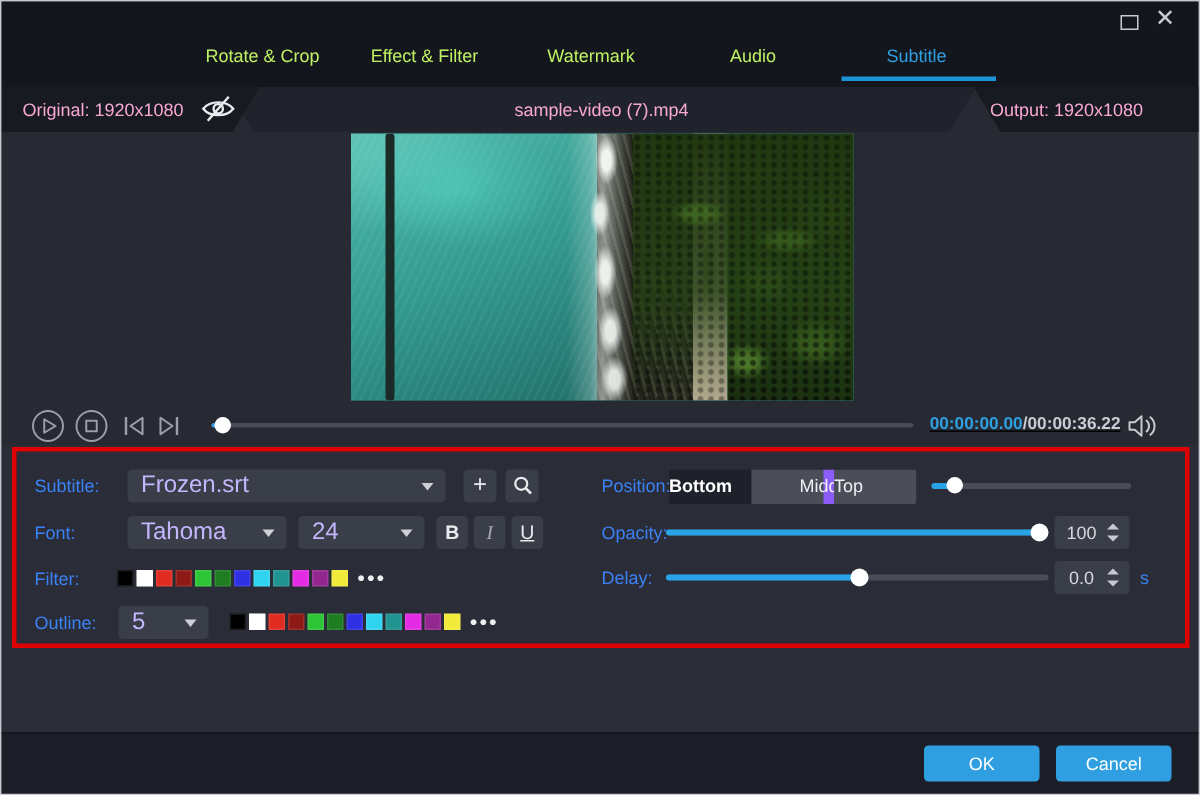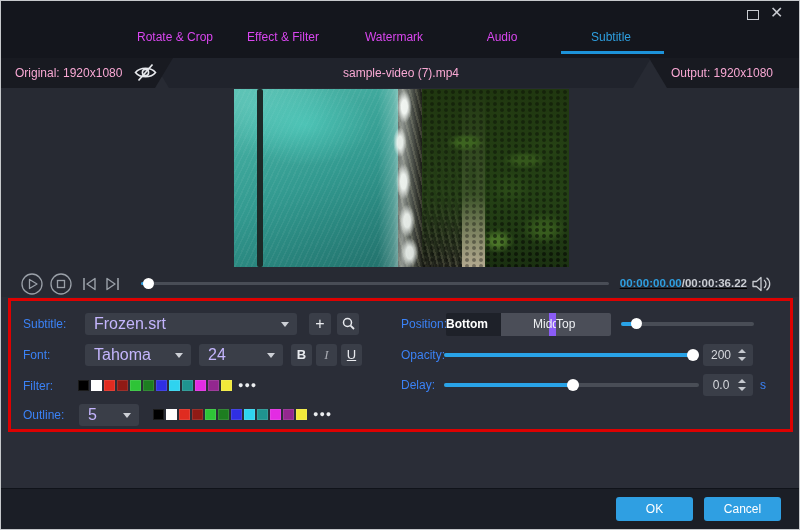--- a/index.html
+++ b/index.html
@@ -4,33 +4,33 @@
 <style>
   html,body{margin:0;padding:0;background:#ffffff;}
   .window{
     position:relative;width:798px;height:528px;border:1px solid #c7c9cc;
     background:#2a2d37;overflow:hidden;
     font-family:"Liberation Sans","DejaVu Sans",sans-serif;
     -webkit-font-smoothing:antialiased;
   }
   
   .titlebar{position:absolute;left:0;top:0;width:100%;height:57px;background:#14161d;}
-  .tab{position:absolute;top:29px;transform:translateX(-50%);font-size:12px;color:#d946ef;cursor:default;white-space:nowrap;}
+  .tab{position:absolute;top:29px;transform:translateX(-50%);font-size:12px;color:#bef264;cursor:default;white-space:nowrap;}
   .tab.active{color:#2e9fe0;}
   .tab-underline{position:absolute;left:560px;top:50px;width:103px;height:3px;background:#1d93da;}
   .win-max{position:absolute;left:746px;top:9px;width:12px;height:10px;border:1.5px solid #c9cbd1;box-sizing:border-box;}
   .win-close{position:absolute;left:769px;top:3px;font-size:16px;color:#c9cbd1;line-height:18px;}
   
   .stage{position:absolute;left:0;top:57px;width:100%;height:239px;background:#272a33;}
   .ribbon{position:absolute;top:0;height:30px;line-height:30px;font-size:12px;color:#f9a8d4;}
   .ribbon-center{left:150px;width:500px;background:#20232c;text-align:center;
     clip-path:polygon(0 0,100% 0,calc(100% - 18px) 100%,18px 100%);}
   .ribbon-left{left:0;width:172px;background:#181a21;padding-left:14px;box-sizing:border-box;
     clip-path:polygon(0 0,100% 0,calc(100% - 18px) 100%,0 100%);}
-  .ribbon-right{left:648px;width:152px;background:#181a21;text-align:right;padding-right:28px;box-sizing:border-box;
+  .ribbon-right{left:648px;width:152px;background:#181a21;text-align:center;padding-right:28px;box-sizing:border-box;
     clip-path:polygon(0 0,100% 0,100% 100%,18px 100%);}
   .eye-toggle{position:absolute;left:132px;top:5px;width:25px;height:19px;cursor:pointer;}
   
   .video{position:absolute;left:233px;top:31px;width:335px;height:178px;overflow:hidden;background:#2a8f86;}
   .video>div{position:absolute;top:0;height:100%;}
   .sea{left:0;width:50%;
     background:
      radial-gradient(90px 55px at 42% 20%, rgba(86,214,199,.55), transparent 75%),
      radial-gradient(110px 70px at 10% 8%, rgba(115,219,207,.35), transparent 75%),
      repeating-linear-gradient(115deg, rgba(255,255,255,.05) 0 1.5px, transparent 1.5px 5px),
@@ -267,21 +267,21 @@
       <div class="fill" style="width:17px"></div>
     </div>
     <div class="thumb" style="left:630px;top:21px;width:11px;height:11px"></div>
 
     <div class="label" style="left:400px;top:51px">Opacity:</div>
     <div class="track" style="left:443px;top:56px;width:254px">
       <div class="fill" style="width:254px"></div>
     </div>
     <div class="thumb" style="left:686px;top:52px"></div>
     <div class="spinner" style="left:702px;top:47px">
-      <span class="val">200</span>
+      <span class="val">100</span>
       <span class="sp-up"></span>
       <span class="sp-dn"></span>
     </div>
 
     <div class="label" style="left:400px;top:81px">Delay:</div>
     <div class="track" style="left:443px;top:86px;width:255px">
       <div class="fill" style="width:129px"></div>
     </div>
     <div class="thumb" style="left:566px;top:82px"></div>
     <div class="spinner" style="left:702px;top:77px">

